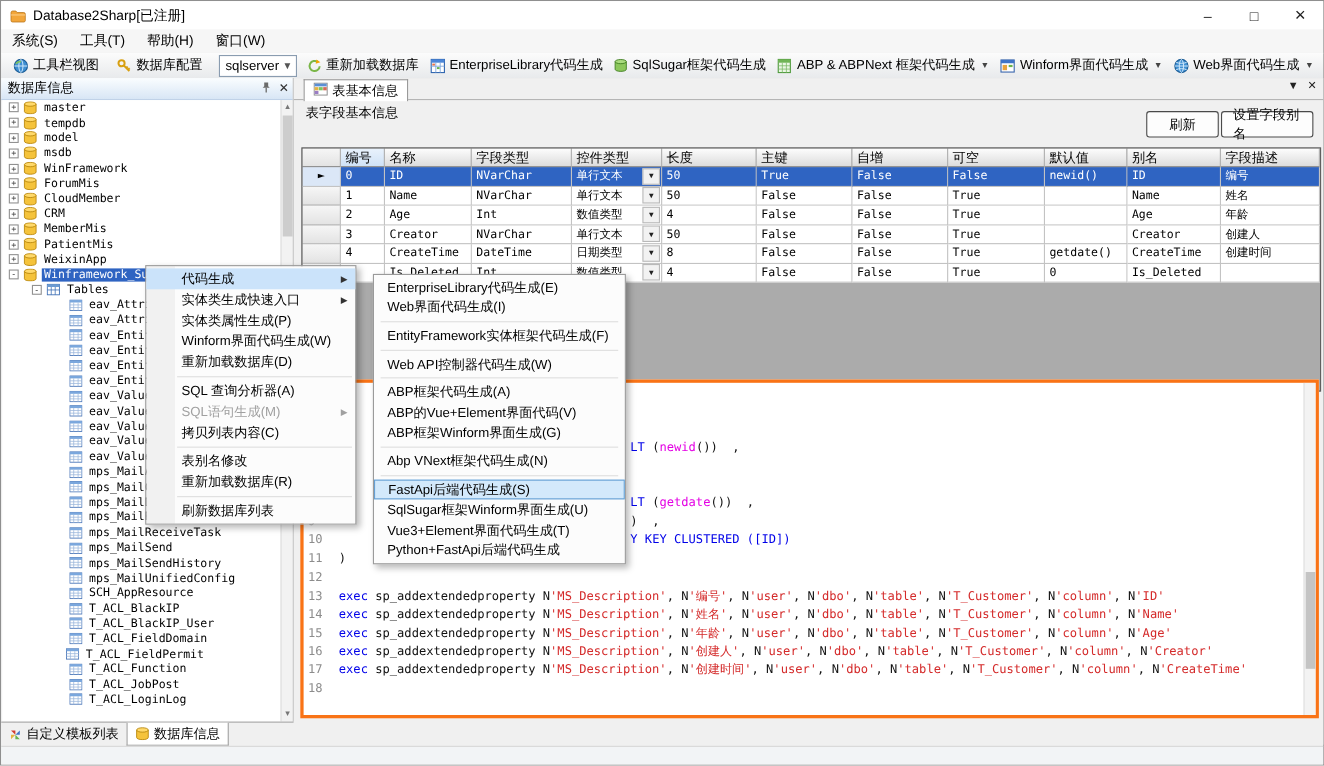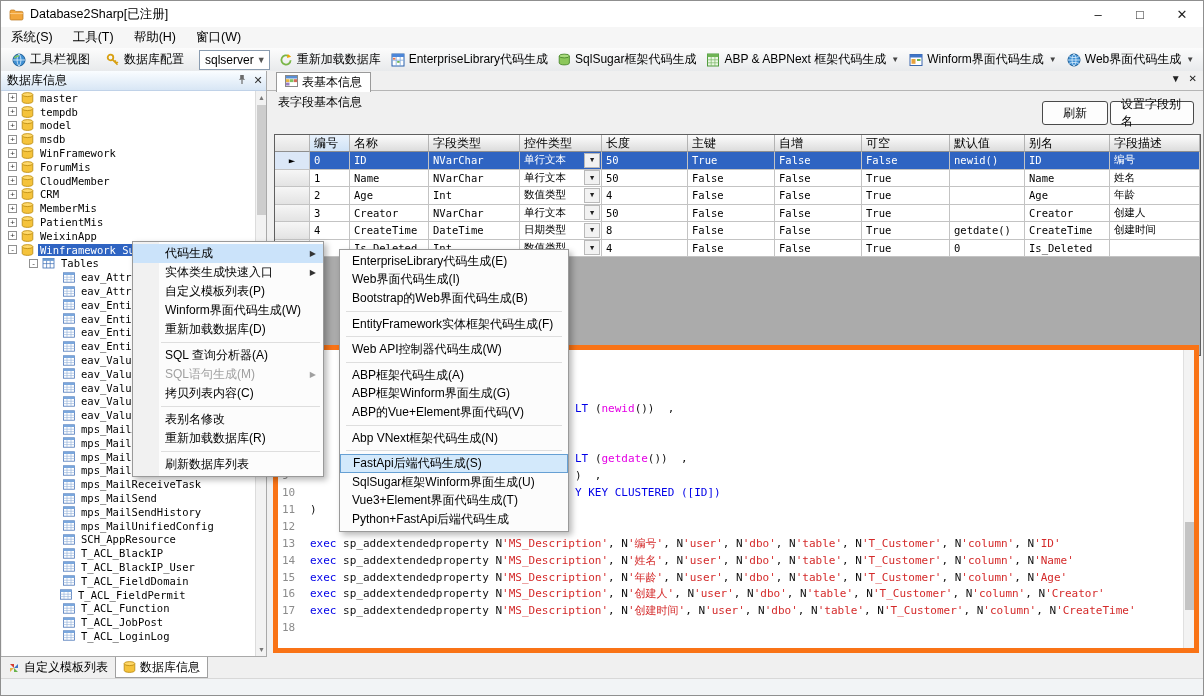--- a/index.html
+++ b/index.html
@@ -68,21 +68,21 @@
   .hdr .gcell{background:linear-gradient(#fdfdfd,#dcdcdc);border-right:1px solid #b3b3b3;border-bottom:1px solid #8f8f8f;
          font-family:"Liberation Sans",sans-serif;font-size:12px;}
   .hdr .gcell.curcol{background:linear-gradient(#e9f2fc,#cfe2f6);}
   .gcell.rowhdr{background:linear-gradient(#f6f6f6,#e3e3e3);justify-content:center;padding:0;}
   .grow.sel .gcell{background:#2f64c2;color:#fff;}
   .grow.sel .gcell.rowhdr{background:#dbe7f7;color:#000;}
   .combocell{justify-content:space-between;padding-right:0;}
   .ddbox{width:14px;height:13px;background:#f2f2f2;border:1px solid #b9b9b9;color:#222;
          font-size:7px;display:flex;align-items:center;justify-content:center;margin-right:1px;flex:none;}
   
-  #code{position:absolute;left:6px;top:274px;width:926px;height:308px;background:#fff;border:5px solid #f97316;box-sizing:border-box;overflow:hidden;}
+  #code{position:absolute;left:6px;top:274px;width:926px;height:308px;background:#fff;border:3px solid #f97316;box-sizing:border-box;overflow:hidden;}
   .cl{display:flex;height:16.9px;line-height:16.9px;font-family:"DejaVu Sans Mono",monospace;font-size:11px;}
   .cl .ln{width:24px;flex:none;padding-left:4px;color:#8c8c8c;}
   .cl .ct{white-space:pre;}
   .tk-kw{color:#0000e8;} .tk-str{color:#d42a2a;} .tk-fn{color:#e400e4;} .tk-pl{color:#111;}
   #codescroll{position:absolute;right:0;top:0;width:11px;height:100%;background:#f3f3f3;border-left:1px solid #e0e0e0;box-sizing:border-box;}
   #codescroll .thumb{position:absolute;left:1px;top:172px;width:9px;height:88px;background:#c4c4c4;}
   
   .menu{position:absolute;background:#fcfcfc;border:1px solid #9a9a9a;box-shadow:3px 3px 6px rgba(0,0,0,.28);
         font-size:12px;padding:2px 0;z-index:60;}
   #menu1{left:131px;top:240px;width:190px;background:linear-gradient(90deg,#f1f1f1 0,#f1f1f1 26px,#fcfcfc 26px);}
@@ -913,21 +913,21 @@
   <div class="menu" id="menu1">
       <div class="mi hl">
         <span>代码生成</span>
         <span class="arr">▶</span>
       </div>
       <div class="mi">
         <span>实体类生成快速入口</span>
         <span class="arr">▶</span>
       </div>
       <div class="mi">
-        <span>自定义模板列表(P)</span>
+        <span>实体类属性生成(P)</span>
       </div>
       <div class="mi">
         <span>Winform界面代码生成(W)</span>
       </div>
       <div class="mi">
         <span>重新加载数据库(D)</span>
       </div>
       <div class="msep"></div>
       <div class="mi">
         <span>SQL 查询分析器(A)</span>
@@ -952,40 +952,37 @@
       </div>
     </div>
 
   <div class="menu" id="menu2">
       <div class="mi">
         <span>EnterpriseLibrary代码生成(E)</span>
       </div>
       <div class="mi">
         <span>Web界面代码生成(I)</span>
       </div>
-      <div class="mi">
-        <span>Bootstrap的Web界面代码生成(B)</span>
-      </div>
       <div class="msep"></div>
       <div class="mi">
         <span>EntityFramework实体框架代码生成(F)</span>
       </div>
       <div class="msep"></div>
       <div class="mi">
         <span>Web API控制器代码生成(W)</span>
       </div>
       <div class="msep"></div>
       <div class="mi">
         <span>ABP框架代码生成(A)</span>
       </div>
       <div class="mi">
+        <span>ABP的Vue+Element界面代码(V)</span>
+      </div>
+      <div class="mi">
         <span>ABP框架Winform界面生成(G)</span>
-      </div>
-      <div class="mi">
-        <span>ABP的Vue+Element界面代码(V)</span>
       </div>
       <div class="msep"></div>
       <div class="mi">
         <span>Abp VNext框架代码生成(N)</span>
       </div>
       <div class="msep"></div>
       <div class="mi hlb">
         <span>FastApi后端代码生成(S)</span>
       </div>
       <div class="mi">

